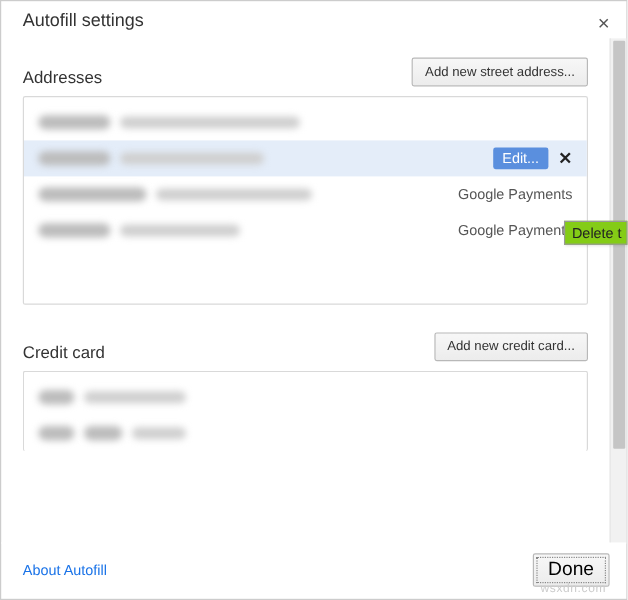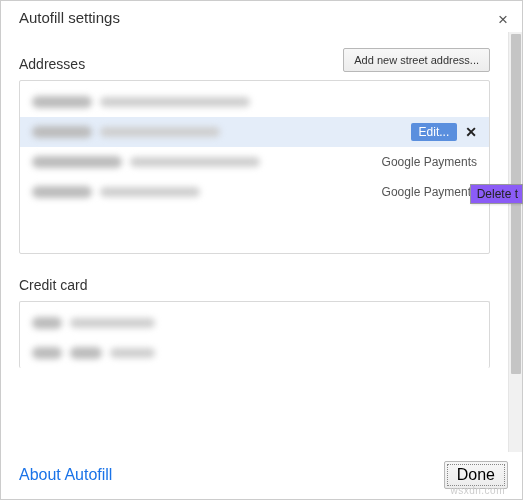--- a/index.html
+++ b/index.html
@@ -136,40 +136,40 @@
     font-size: 14px;
     color: #222;
     cursor: pointer;
     font-weight: bold;
     user-select: none;
   }
   .tooltip {
     position: absolute;
     top: 152px;
     right: -1px;
-    background: #8b5cf6;
+    background: #84cc16;
     border: 1px solid #999;
     padding: 2px 4px 2px 6px;
     font-size: 12px;
     color: #222;
     box-shadow: 1px 1px 2px rgba(0,0,0,0.1);
     white-space: nowrap;
     max-width: 56px;
     overflow: hidden;
   }
   .footer {
     display: flex;
     justify-content: space-between;
     align-items: center;
     padding: 8px 14px 10px 18px;
     border-top: 1px solid #fff;
   }
   .link {
     color: #1a73e8;
-    font-size: 16px;
+    font-size: 12px;
     cursor: pointer;
   }
   .done-btn {
     background: linear-gradient(#f7f7f7, #ececec);
     border: 1px solid #b8b8b8;
     border-radius: 2px;
     padding: 4px 12px;
     font-size: 16px;
     cursor: pointer;
     outline: 1px dotted #888;
@@ -240,20 +240,21 @@
           <div class="right">
             <span>Google Payments</span>
           </div>
         </div>
 
         <div style="height:40px"></div>
       </div>
 
       <div class="section-head">
         <span class="section-title">Credit card</span>
+        <button class="btn">Add new credit card...</button>
       </div>
 
       <div class="card" style="border-bottom:none; padding-bottom:0;">
         <div class="row">
           <div class="left">
             <div class="blur-strong" style="width:30px"></div>
             <div class="blur-soft" style="width:85px"></div>
           </div>
         </div>
         <div class="row">

